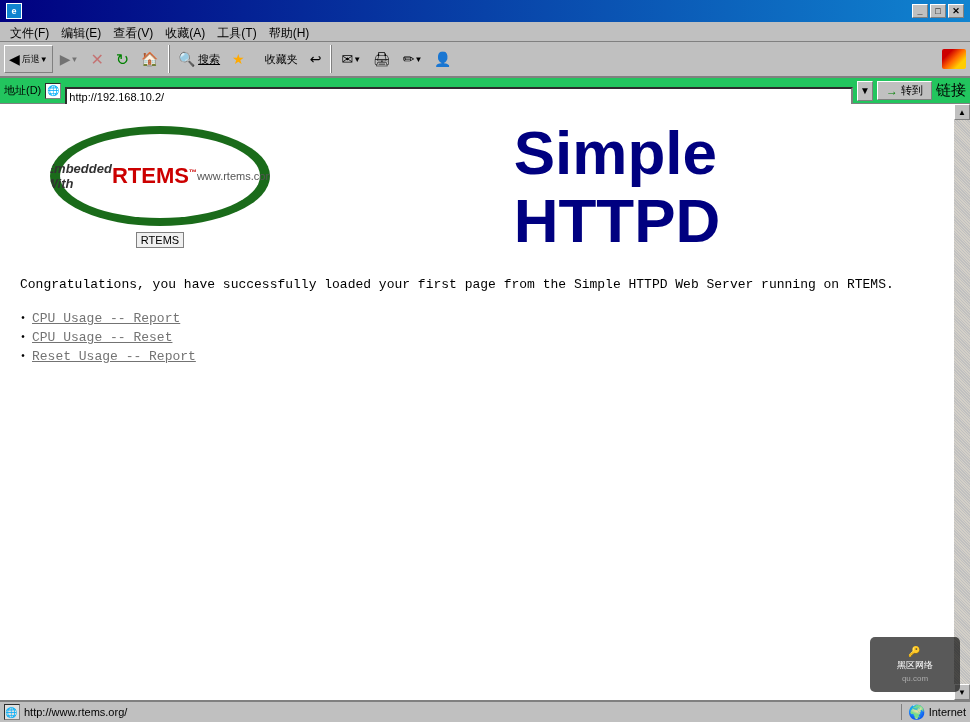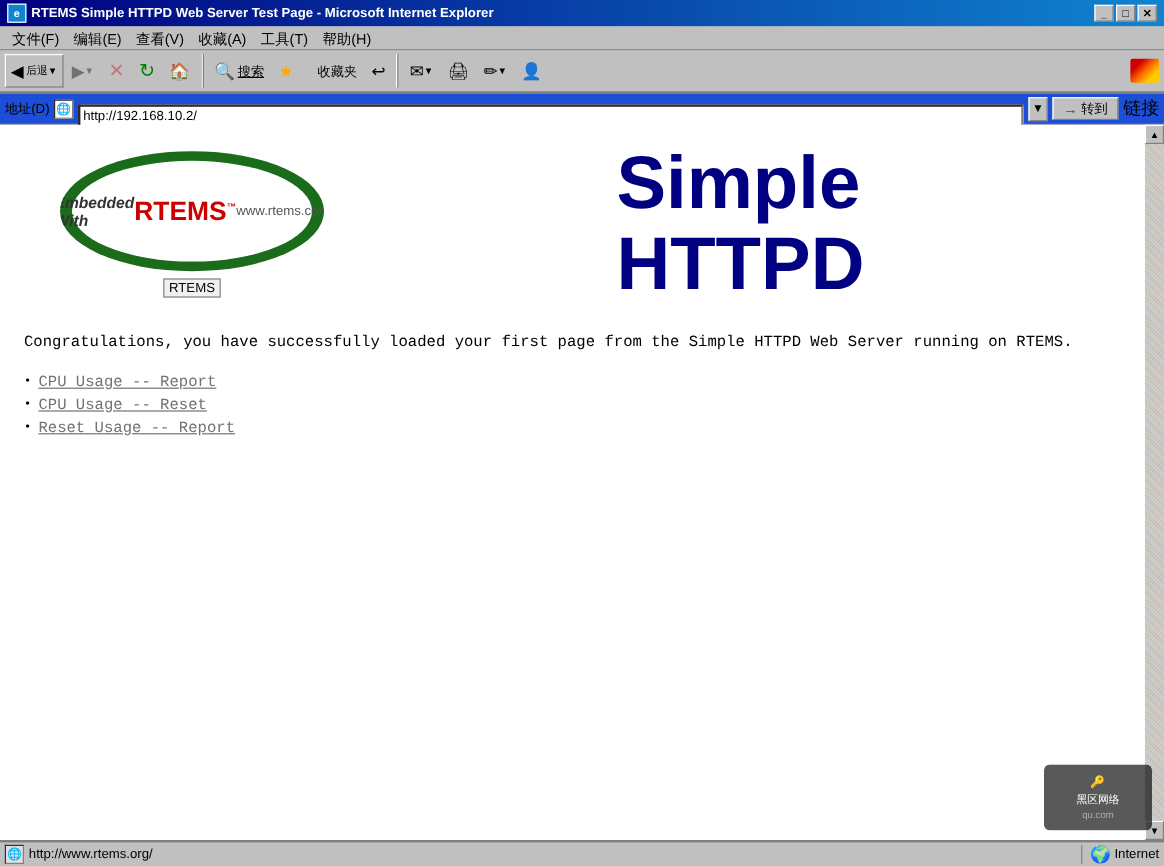--- a/index.html
+++ b/index.html
@@ -60,21 +60,21 @@
       padding: 2px 4px;
       display: flex;
       align-items: center;
       gap: 2px;
       height: 36px;
     }
     .tb-separator { width: 2px; height: 28px; background: #808080; margin: 0 2px; border-left: 1px solid #fff; }
 
     
     .address-bar {
-      background: #1d4ed8;
+      background: #22c55e;
       border-bottom: 1px solid #808080;
       padding: 2px 4px;
       display: flex;
       align-items: center;
       gap: 4px;
       height: 26px;
     }
     .addr-label { font-size: 11px; }
     .addr-icon { width: 16px; height: 16px; background: #fff; border: 1px inset #808080; display: flex; align-items: center; justify-content: center; font-size: 10px; }
     .addr-input {
@@ -196,21 +196,20 @@
     .nav-disabled { opacity: 0.4; }
 
     .ie-flag { width: 24px; height: 20px; background: linear-gradient(135deg, #cc0000 25%, #ff6600 50%, #ffcc00 75%); border-radius: 2px; display: flex; align-items: center; justify-content: center; font-size: 12px; }
   </style>
 </head>
 <body>
 
 <div class="title-bar">
   <div class="title-bar-left">
     <div class="title-icon">e</div>
-    <span>RTEMS Simple HTTPD Web Server Test Page - Microsoft Internet Explorer</span>
   </div>
   <div class="title-bar-right">
     <div class="title-btn">_</div>
     <div class="title-btn">□</div>
     <div class="title-btn">✕</div>
   </div>
 </div>
 
 <div class="menu-bar">
   <span class="menu-item">文件(F)</span>

